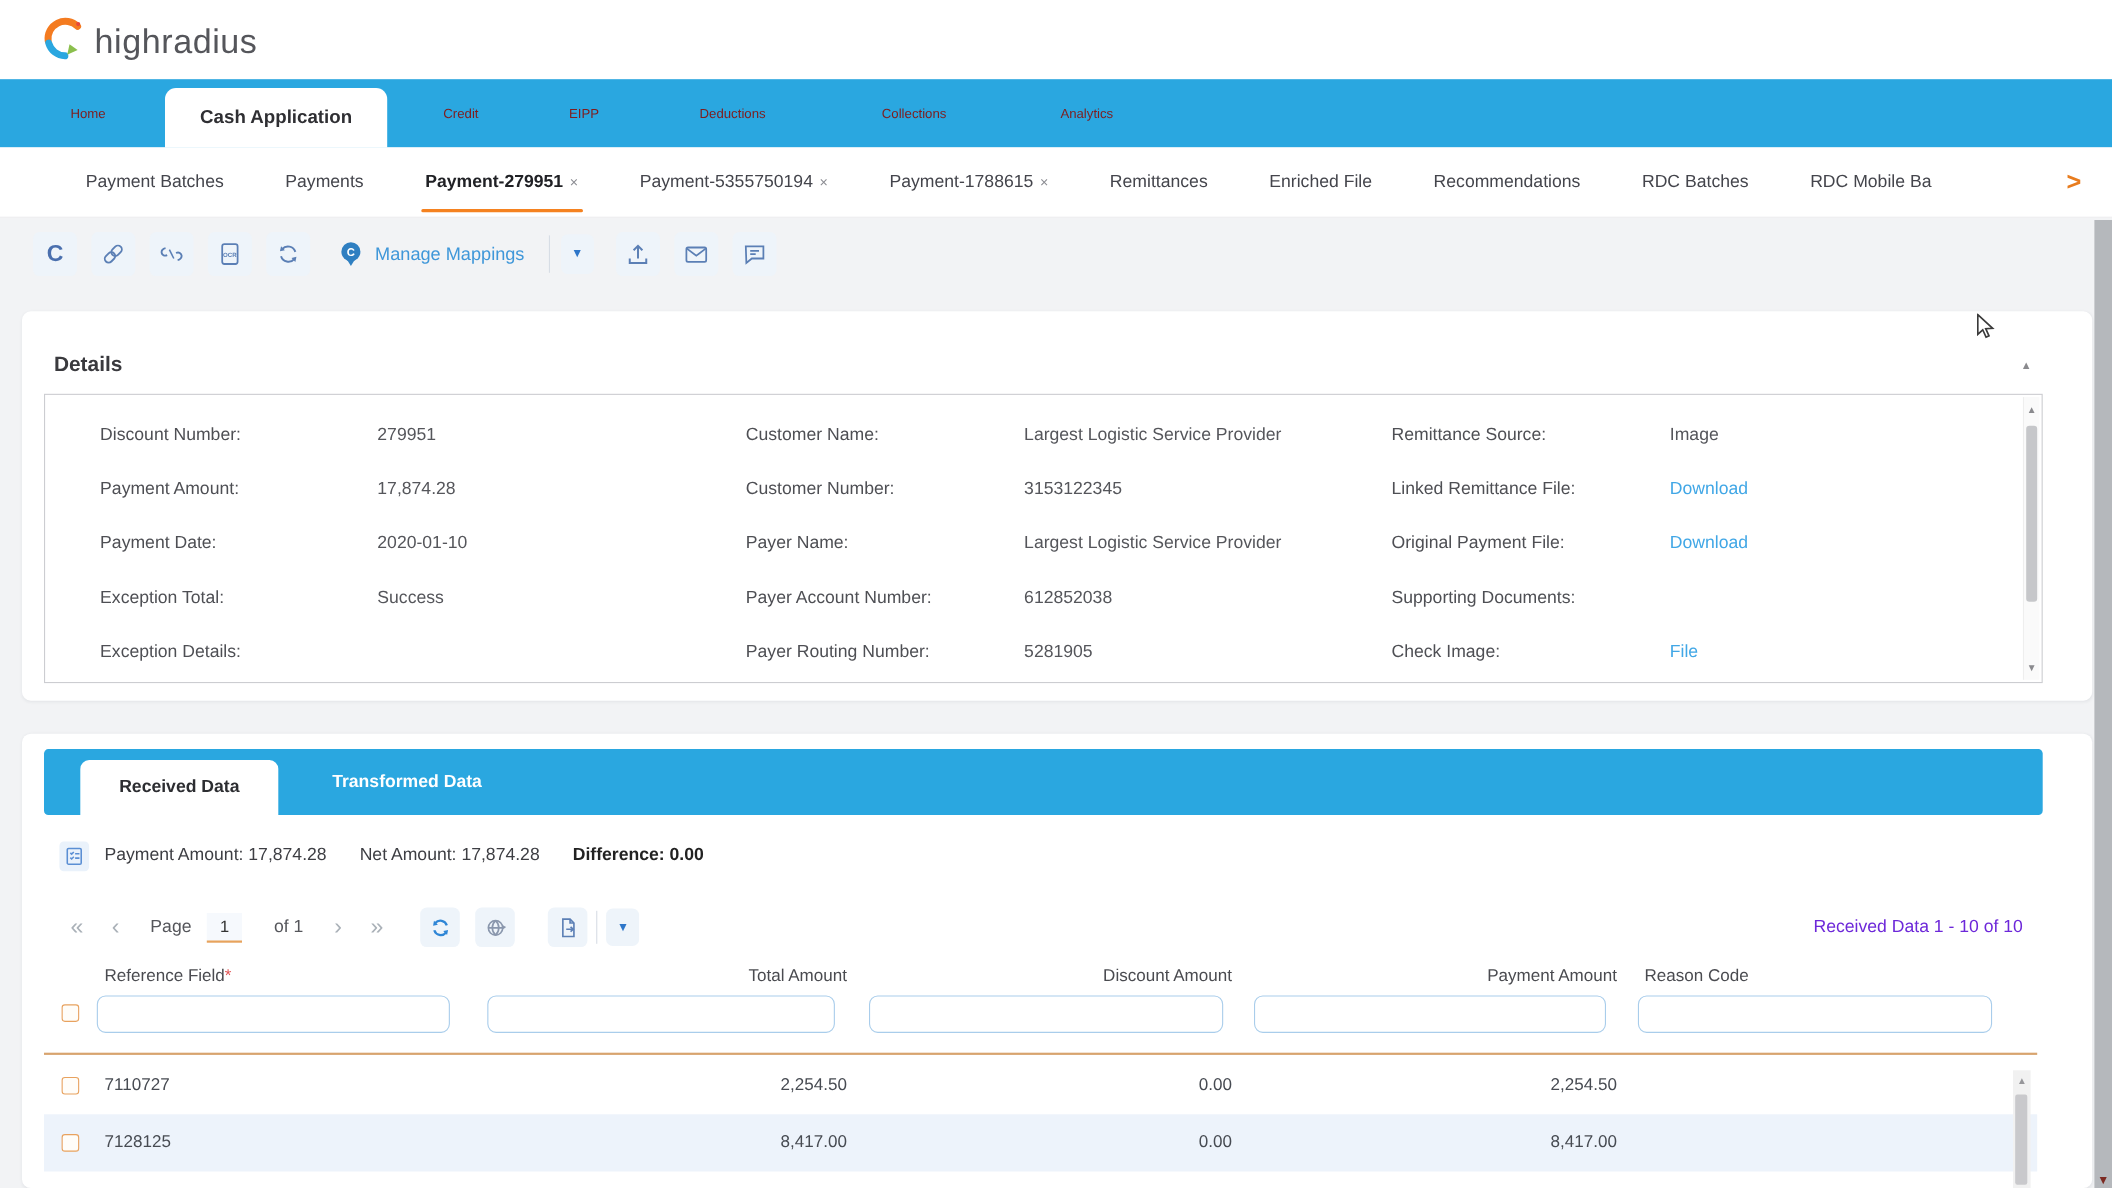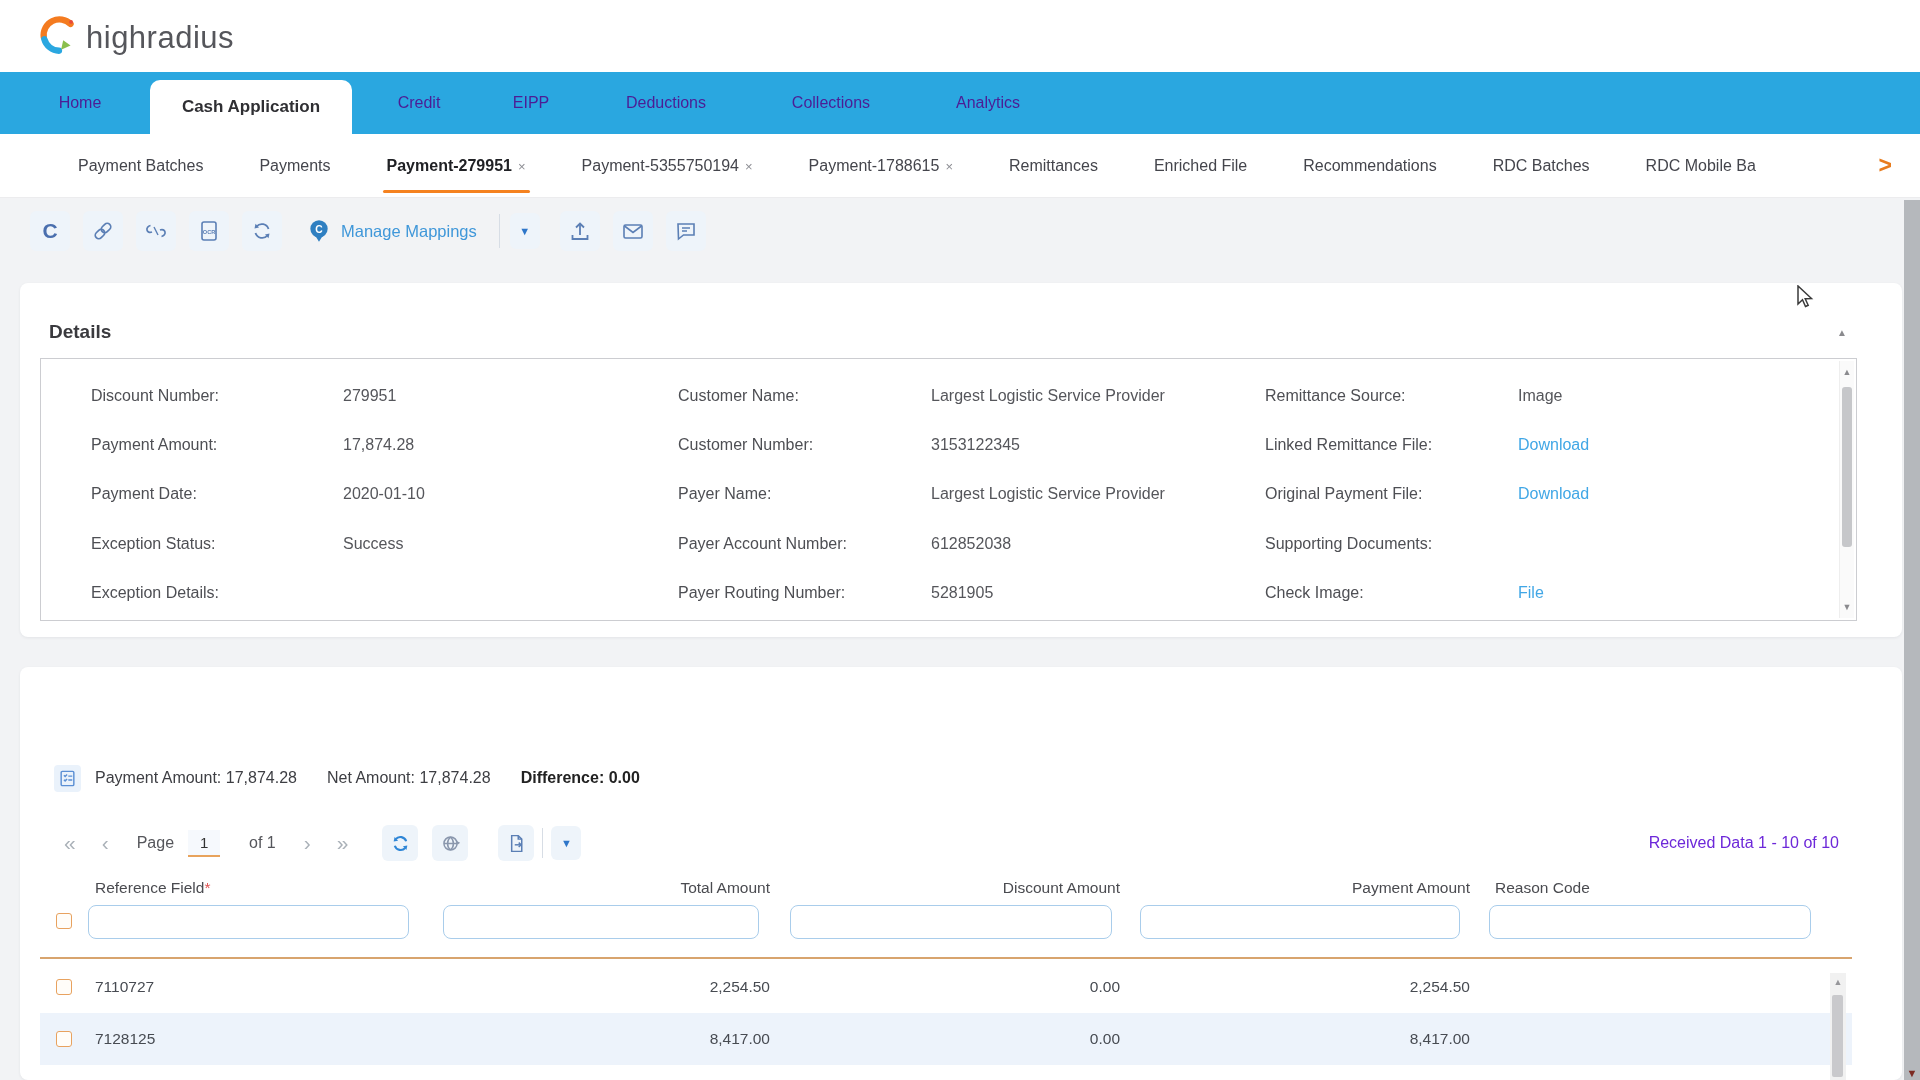--- a/index.html
+++ b/index.html
@@ -6,21 +6,21 @@
   html,body { width:1920px; height:1080px; overflow:hidden; }
   body { font-family:"Liberation Sans","DejaVu Sans",sans-serif; background:#f2f3f5; position:relative; }
 
   
   .top-header { position:absolute; left:0; top:0; width:1920px; height:72px; background:#ffffff; }
   .logo { position:absolute; left:38px; top:14px; display:flex; align-items:flex-end; }
   .logo-text { font-size:31px; color:#55565b; letter-spacing:0.5px; margin-left:6px; font-weight:400; }
 
   
   .nav-bar { position:absolute; left:0; top:72px; width:1920px; height:62px; background:#2aa7e0; display:flex; }
-  .nav-item { color:#4c1d95; font-size:16px; font-weight:500; line-height:62px; text-align:center; cursor:pointer; }
+  .nav-item { color:#7f1d1d; font-size:12px; font-weight:500; line-height:62px; text-align:center; cursor:pointer; }
   .nav-item.active { background:#ffffff; color:#2f2f33; font-weight:700; font-size:17px; line-height:54px; height:54px; margin-top:8px; border-radius:10px 10px 0 0; }
 
   
   .subtab-bar { position:absolute; left:0; top:134px; width:1920px; height:64px; background:#ffffff; border-bottom:1px solid #ececee; display:flex; align-items:center; gap:52px; padding-left:76px; }
   .subtab { font-size:16px; color:#44454c; white-space:nowrap; position:relative; padding:6px 2px; cursor:pointer; }
   .subtab.active { font-weight:700; color:#202125; }
   .subtab.active::after { content:""; position:absolute; left:-2px; right:-2px; bottom:-12px; height:3px; background:#f58220; border-radius:2px; }
   .subtab .close { font-size:13px; color:#8c8d93; margin-left:6px; font-weight:400; }
   .subtab-overflow { position:absolute; right:28px; top:18px; color:#e87c1e; font-size:23px; font-weight:700; cursor:pointer; }
 
@@ -215,21 +215,21 @@
         </div>
       <div class="drow">
           <span class="dlabel" style="width:252px;">Payment Amount:</span>
           <span class="dvalue">17,874.28</span>
         </div>
       <div class="drow">
           <span class="dlabel" style="width:252px;">Payment Date:</span>
           <span class="dvalue">2020-01-10</span>
         </div>
       <div class="drow">
-          <span class="dlabel" style="width:252px;">Exception Status:</span>
+          <span class="dlabel" style="width:252px;">Exception Total:</span>
           <span class="dvalue">Success</span>
         </div>
       <div class="drow">
           <span class="dlabel" style="width:252px;">Exception Details:</span>
           <span class="dvalue"></span>
         </div>
     </div>
 
     <div class="dcol" style="left:637px;">
       <div class="drow">
@@ -279,20 +279,24 @@
 
     <div class="vscroll">
       <div class="up">▲</div>
       <div class="thumb" style="top:26px;height:160px;"></div>
       <div class="dn">▼</div>
     </div>
   </div>
 </div>
 
 <div class="card data-card">
+  <div class="blue-tabbar">
+    <div class="dtab-active">Received Data</div>
+    <div class="dtab-inactive">Transformed Data</div>
+  </div>
 
   <div class="summary-row">
     <div class="summary-icon">
       <svg width="19" height="19" viewBox="0 0 24 24">
           <g fill="none" stroke="#5b8fd4" stroke-width="1.8">
             <rect x="4" y="3" width="16" height="18" rx="1.5"></rect>
             <path d="M7.5 8l1.5 1.5L11.5 7"></path>
             <path d="M13 9h5M13 14h5M7.5 13.5l1.5 1.5 2.5-2.5"></path>
           </g>
         </svg>

